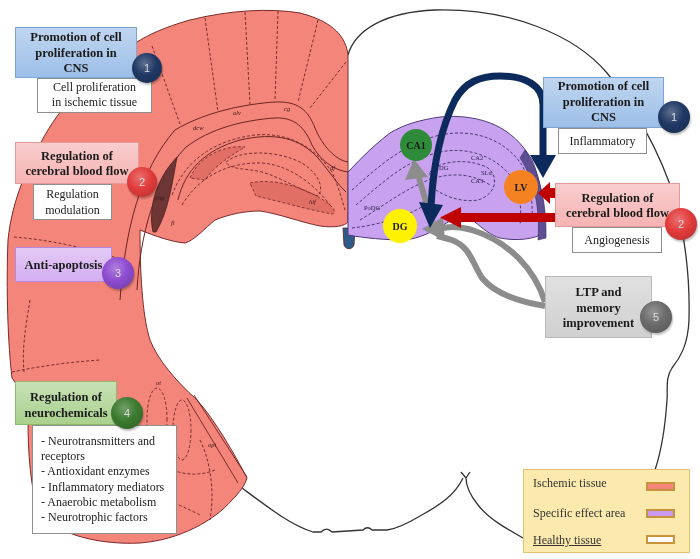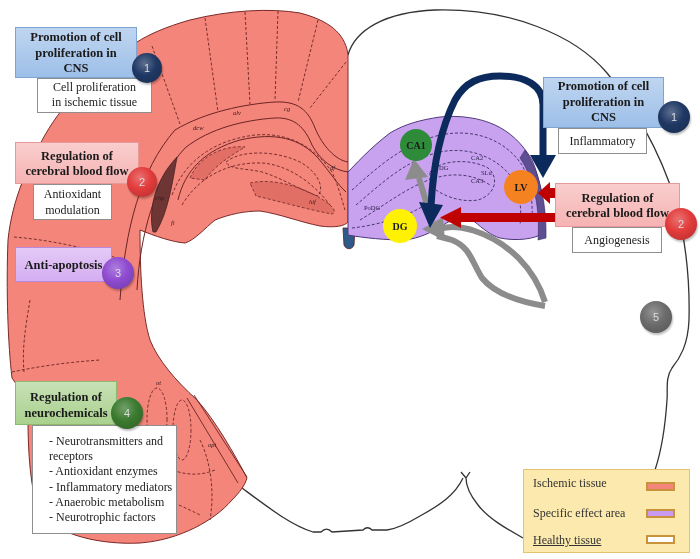--- a/index.html
+++ b/index.html
@@ -157,39 +157,39 @@
   </div>
   <div class="badge" style="left: 132px; top: 53px; background-color: rgb(31, 56, 100);">
     <span>1</span>
   </div>
 
   <div class="panel-title b-pink" style="left: 15px; top: 142px; width: 124px; height: 42px; padding-top: 6px; line-height: 15px; background-color: rgb(246, 179, 179);">
     <span>Regulation of</span>
     <span>cerebral blood flow</span>
   </div>
   <div class="panel-desc center" style="left:33px; top:184px; width:79px; height:36px; padding-top:1px; line-height:16px;">
-    <span class="line">Antioxidant</span>
+    <span class="line">Regulation</span>
     <span class="line">modulation</span>
   </div>
   <div class="badge" style="left: 127px; top: 167px; background-color: rgb(226, 59, 59);">
     <span>2</span>
   </div>
 
   <div class="panel-title b-lav" style="left: 15px; top: 247px; width: 97px; height: 35px; padding-top: 10px; line-height: 15px; background-color: rgb(213, 174, 242); text-align: center;">
     <span>Anti-apoptosis</span>
   </div>
   <div class="badge big" style="left: 102px; top: 257px; background-color: rgb(142, 75, 208);">
     <span>3</span>
   </div>
 
   <div class="panel-title b-green" style="left: 15px; top: 381px; width: 102px; height: 44px; padding-top: 7px; line-height: 16px; background-color: rgb(169, 209, 142);">
     <span>Regulation of</span>
     <span>neurochemicals</span>
   </div>
-  <div class="panel-desc" style="left:32px; top:425px; width:145px; height:109px; padding:8px 3px 0 16px; line-height:15.2px;">
+  <div class="panel-desc" style="left:32px; top:425px; width:145px; height:109px; padding:8px 3px 0 8px; line-height:15.2px;">
     <span class="item">- Neurotransmitters and receptors</span>
     <span class="item">- Antioxidant enzymes</span>
     <span class="item">- Inflammatory mediators</span>
     <span class="item">- Anaerobic metabolism</span>
     <span class="item">- Neurotrophic factors</span>
   </div>
   <div class="badge big" style="left: 111px; top: 397px; background-color: rgb(59, 122, 47);">
     <span>4</span>
   </div>
 
@@ -209,20 +209,25 @@
     <span>Regulation of</span>
     <span>cerebral blood flow</span>
   </div>
   <div class="panel-desc center" style="left:572px; top:227px; width:90px; height:26px; line-height:24px;">
     <span class="line">Angiogenesis</span>
   </div>
   <div class="badge big" style="left: 665px; top: 208px; background-color: rgb(226, 59, 59);">
     <span>2</span>
   </div>
 
+  <div class="panel-title b-gray" style="left: 545px; top: 276px; width: 107px; height: 62px; padding-top: 8px; line-height: 15.5px; background-color: rgb(208, 208, 208);">
+    <span>LTP and</span>
+    <span>memory</span>
+    <span>improvement</span>
+  </div>
   <div class="badge big" style="left: 640px; top: 301px; background-color: rgb(107, 107, 107);">
     <span>5</span>
   </div>
 
   <div id="legend">
     <div class="legend-row" style="top:6px;">Ischemic tissue</div>
     <div class="swatch" style="top: 12px; background-color: rgb(244, 133, 122);"></div>
     <div class="legend-row" style="top:36px;">Specific effect area</div>
     <div class="swatch" style="top: 39px; background-color: rgb(201, 154, 240);"></div>
     <div class="legend-row" style="top:63px;text-decoration:underline;">Healthy tissue</div>

